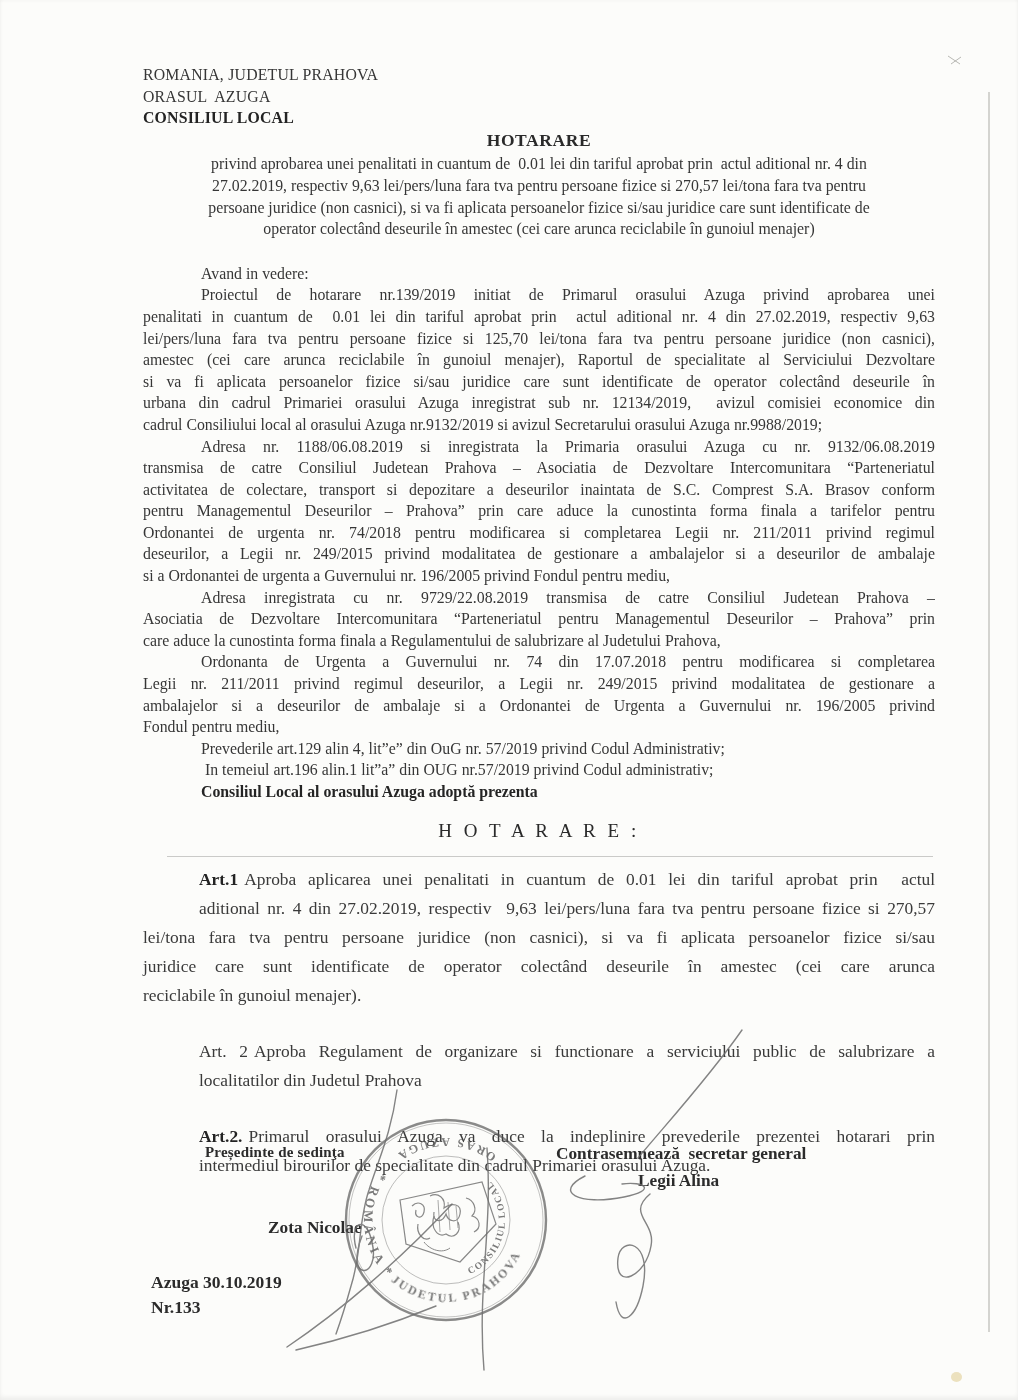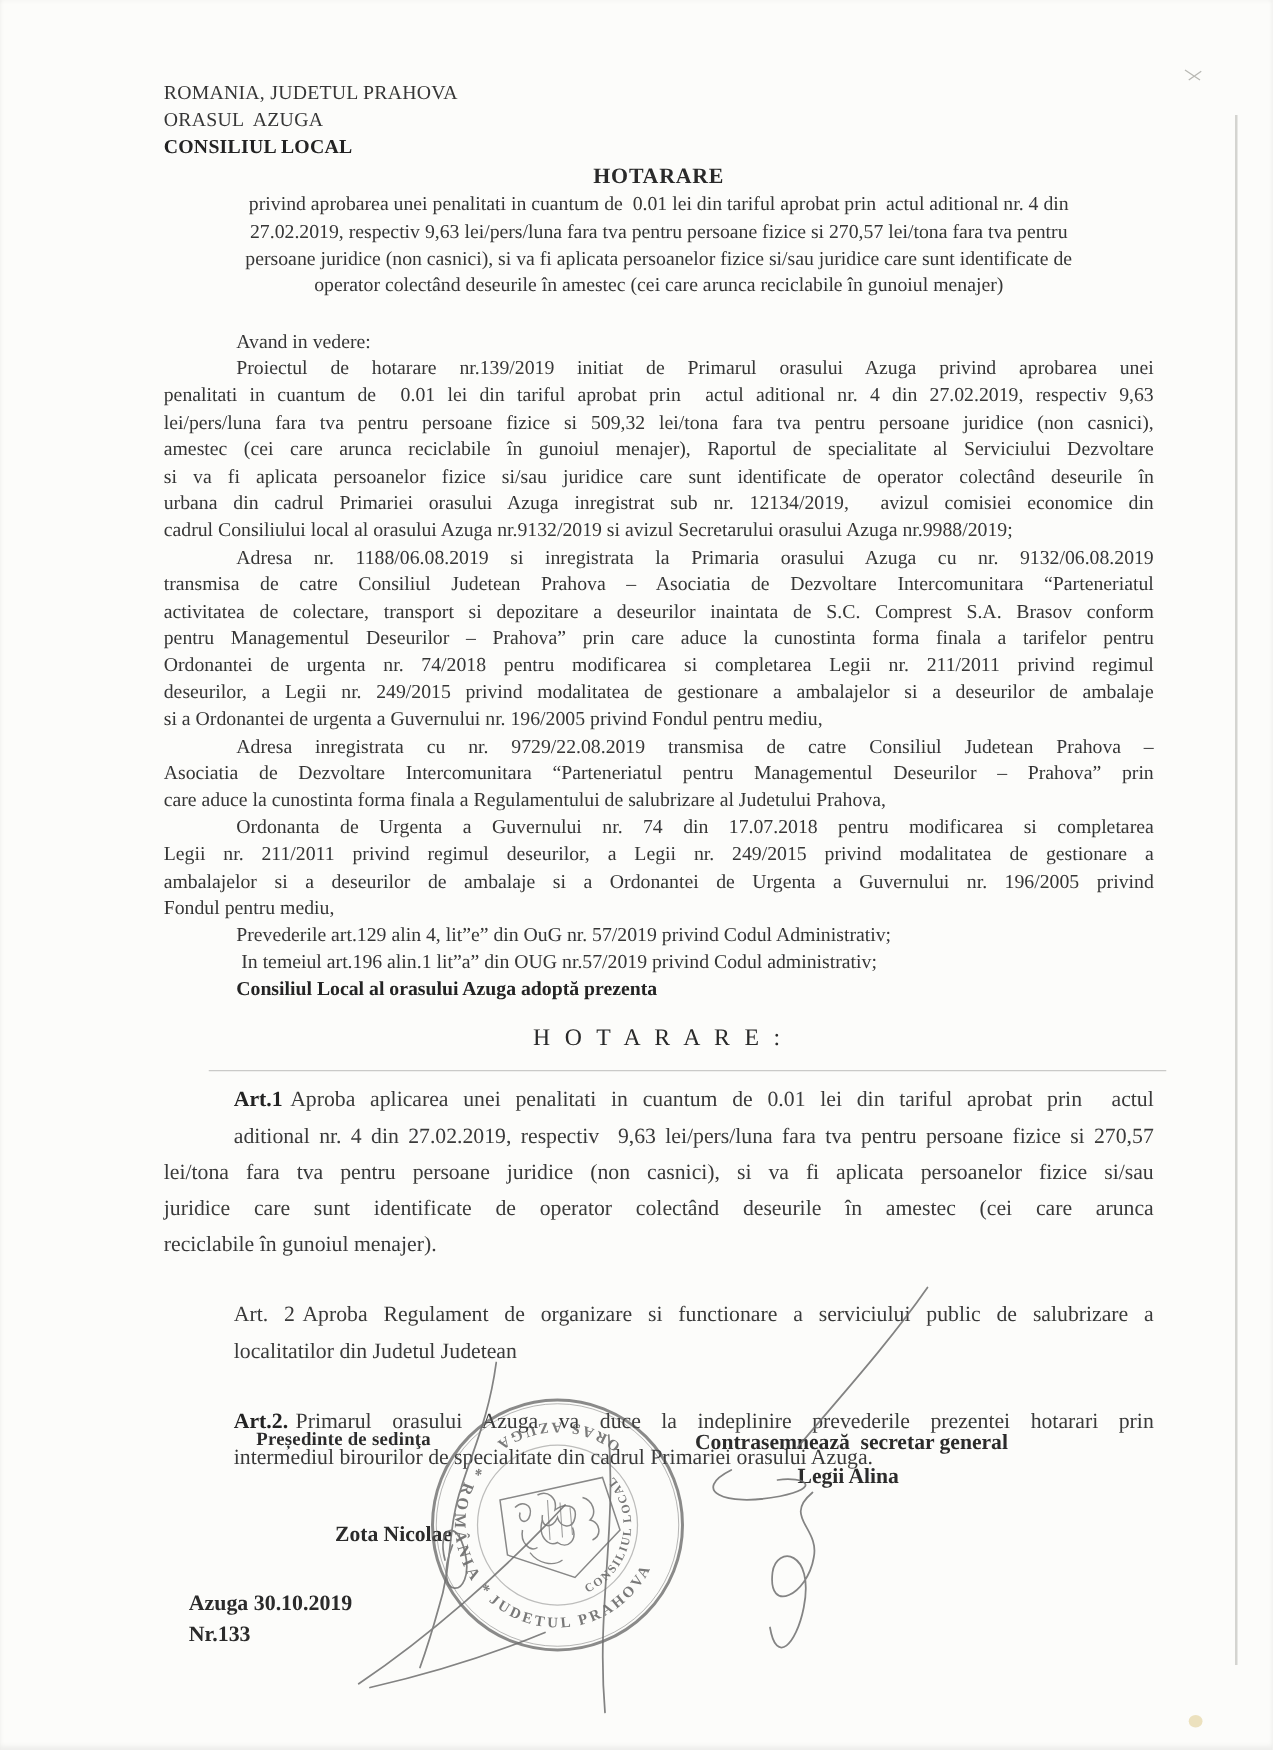--- a/index.html
+++ b/index.html
@@ -11,21 +11,21 @@
     overflow:hidden;
   }
   .page{
     position:relative;
     width:1018px;height:1400px;
     background:#fcfcfa;
     box-shadow:inset 0 -3px 4px rgba(0,0,0,0.06), inset 0 2px 2px rgba(0,0,0,0.02);
   }
   .content{
     position:absolute;
-    left:131px;top:64px;
+    left:143px;top:64px;
     width:792px;
     font-size:15.8px;
     line-height:21.6px;
     color:#363636;
   }
   .hdr-line{white-space:pre-wrap;letter-spacing:.2px;}
   .bold{font-weight:bold;color:#232323;}
   .doc-title{
     text-align:center;font-weight:bold;font-size:17.5px;
     letter-spacing:.6px;color:#2a2a2a;margin-top:1px;
@@ -85,21 +85,21 @@
         <div class="tline cl">27.02.2019, respectiv 9,63 lei/pers/luna fara tva pentru persoane fizice si 270,57 lei/tona fara tva pentru</div>
         <div class="tline cl">persoane juridice (non casnici), si va fi aplicata persoanelor fizice si/sau juridice care sunt identificate de</div>
         <div class="tline cl">operator colectând deseurile în amestec (cei care arunca reciclabile în gunoiul menajer)</div>
       </div>
 
     <div class="preamble">Avand in vedere:</div>
 
     <div class="par">
         <div class="tline jl">Proiectul de hotarare nr.139/2019 initiat de Primarul orasului Azuga privind aprobarea unei</div>
         <div class="tline jl">penalitati in cuantum de  0.01 lei din tariful aprobat prin  actul aditional nr. 4 din 27.02.2019, respectiv 9,63</div>
-        <div class="tline jl">lei/pers/luna fara tva pentru persoane fizice si 509,32 lei/tona fara tva pentru persoane juridice (non casnici),</div>
+        <div class="tline jl">lei/pers/luna fara tva pentru persoane fizice si 125,70 lei/tona fara tva pentru persoane juridice (non casnici),</div>
         <div class="tline jl">amestec (cei care arunca reciclabile în gunoiul menajer), Raportul de specialitate al Serviciului Dezvoltare</div>
         <div class="tline jl">si va fi aplicata persoanelor fizice si/sau juridice care sunt identificate de operator colectând deseurile în</div>
         <div class="tline jl">urbana din cadrul Primariei orasului Azuga inregistrat sub nr. 12134/2019,  avizul comisiei economice din</div>
         <div class="tline ll">cadrul Consiliului local al orasului Azuga nr.9132/2019 si avizul Secretarului orasului Azuga nr.9988/2019;</div>
       </div>
     <div class="par">
         <div class="tline jl">Adresa nr. 1188/06.08.2019 si inregistrata la Primaria orasului Azuga cu nr. 9132/06.08.2019</div>
         <div class="tline jl">transmisa de catre Consiliul Judetean Prahova – Asociatia de Dezvoltare Intercomunitara “Parteneriatul</div>
         <div class="tline jl">activitatea de colectare, transport si depozitare a deseurilor inaintata de S.C. Comprest S.A. Brasov conform</div>
         <div class="tline jl">pentru Managementul Deseurilor – Prahova” prin care aduce la cunostinta forma finala a tarifelor pentru</div>
@@ -131,21 +131,21 @@
           <div class="tline jl">aditional nr. 4 din 27.02.2019, respectiv  9,63 lei/pers/luna fara tva pentru persoane fizice si 270,57</div>
           <div class="tline jl">lei/tona fara tva pentru persoane juridice (non casnici), si va fi aplicata persoanelor fizice si/sau</div>
           <div class="tline jl">juridice care sunt identificate de operator colectând deseurile în amestec (cei care arunca</div>
           <div class="tline ll">reciclabile în gunoiul menajer).</div>
         </div>
     </div>
 
     <div class="par art art2">
       <div class="tline jl"><span class="art-label" style="font-weight:normal;color:#3a3a3a;">Art. 2</span><span>Aproba Regulament de organizare si functionare a serviciului public de salubrizare a</span></div>
       <div class="cont">
-          <div class="tline ll">localitatilor din Judetul Judetean</div>
+          <div class="tline ll">localitatilor din Judetul Prahova</div>
         </div>
     </div>
 
     <div class="par art art2">
       <div class="tline jl"><b class="art-label">Art.2.</b><span>Primarul orasului Azuga va duce la indeplinire prevederile prezentei hotarari prin</span></div>
       <div class="cont">
           <div class="tline ll">intermediul birourilor de specialitate din cadrul Primariei orasului Azuga.</div>
         </div>
     </div>
 

